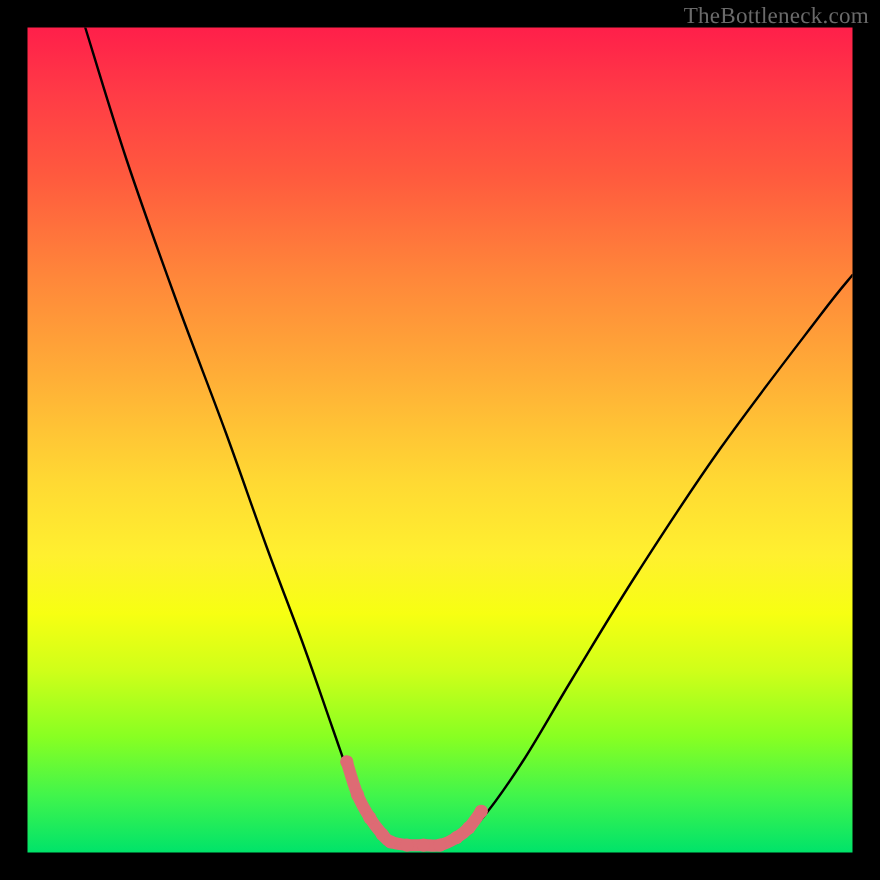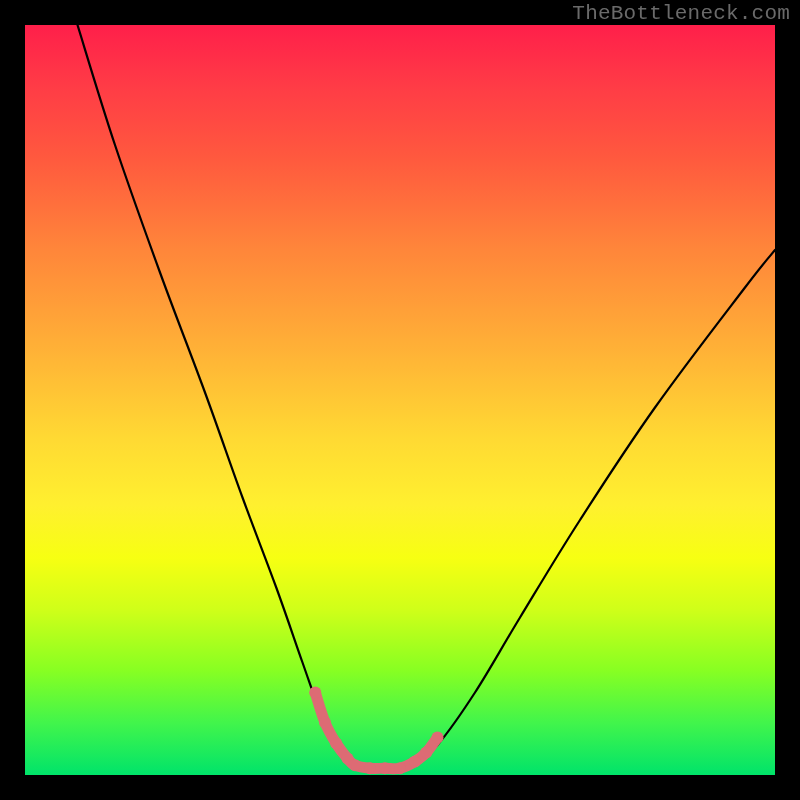--- a/index.html
+++ b/index.html
@@ -19,21 +19,21 @@
     height: 800px;
     background: #000;
   }
   .watermark {
     position: absolute;
     top: 2px;
     right: 10px;
     color: #6a6a6a;
     font-size: 21px;
     letter-spacing: 0.2px;
-    font-family: Liberation Mono, monospace;
+    font-family: Liberation Serif, serif;
   }
   .plot {
     position: absolute;
     left: 25px;
     top: 25px;
     width: 750px;
     height: 750px;
     
     background: linear-gradient(
       to bottom,

